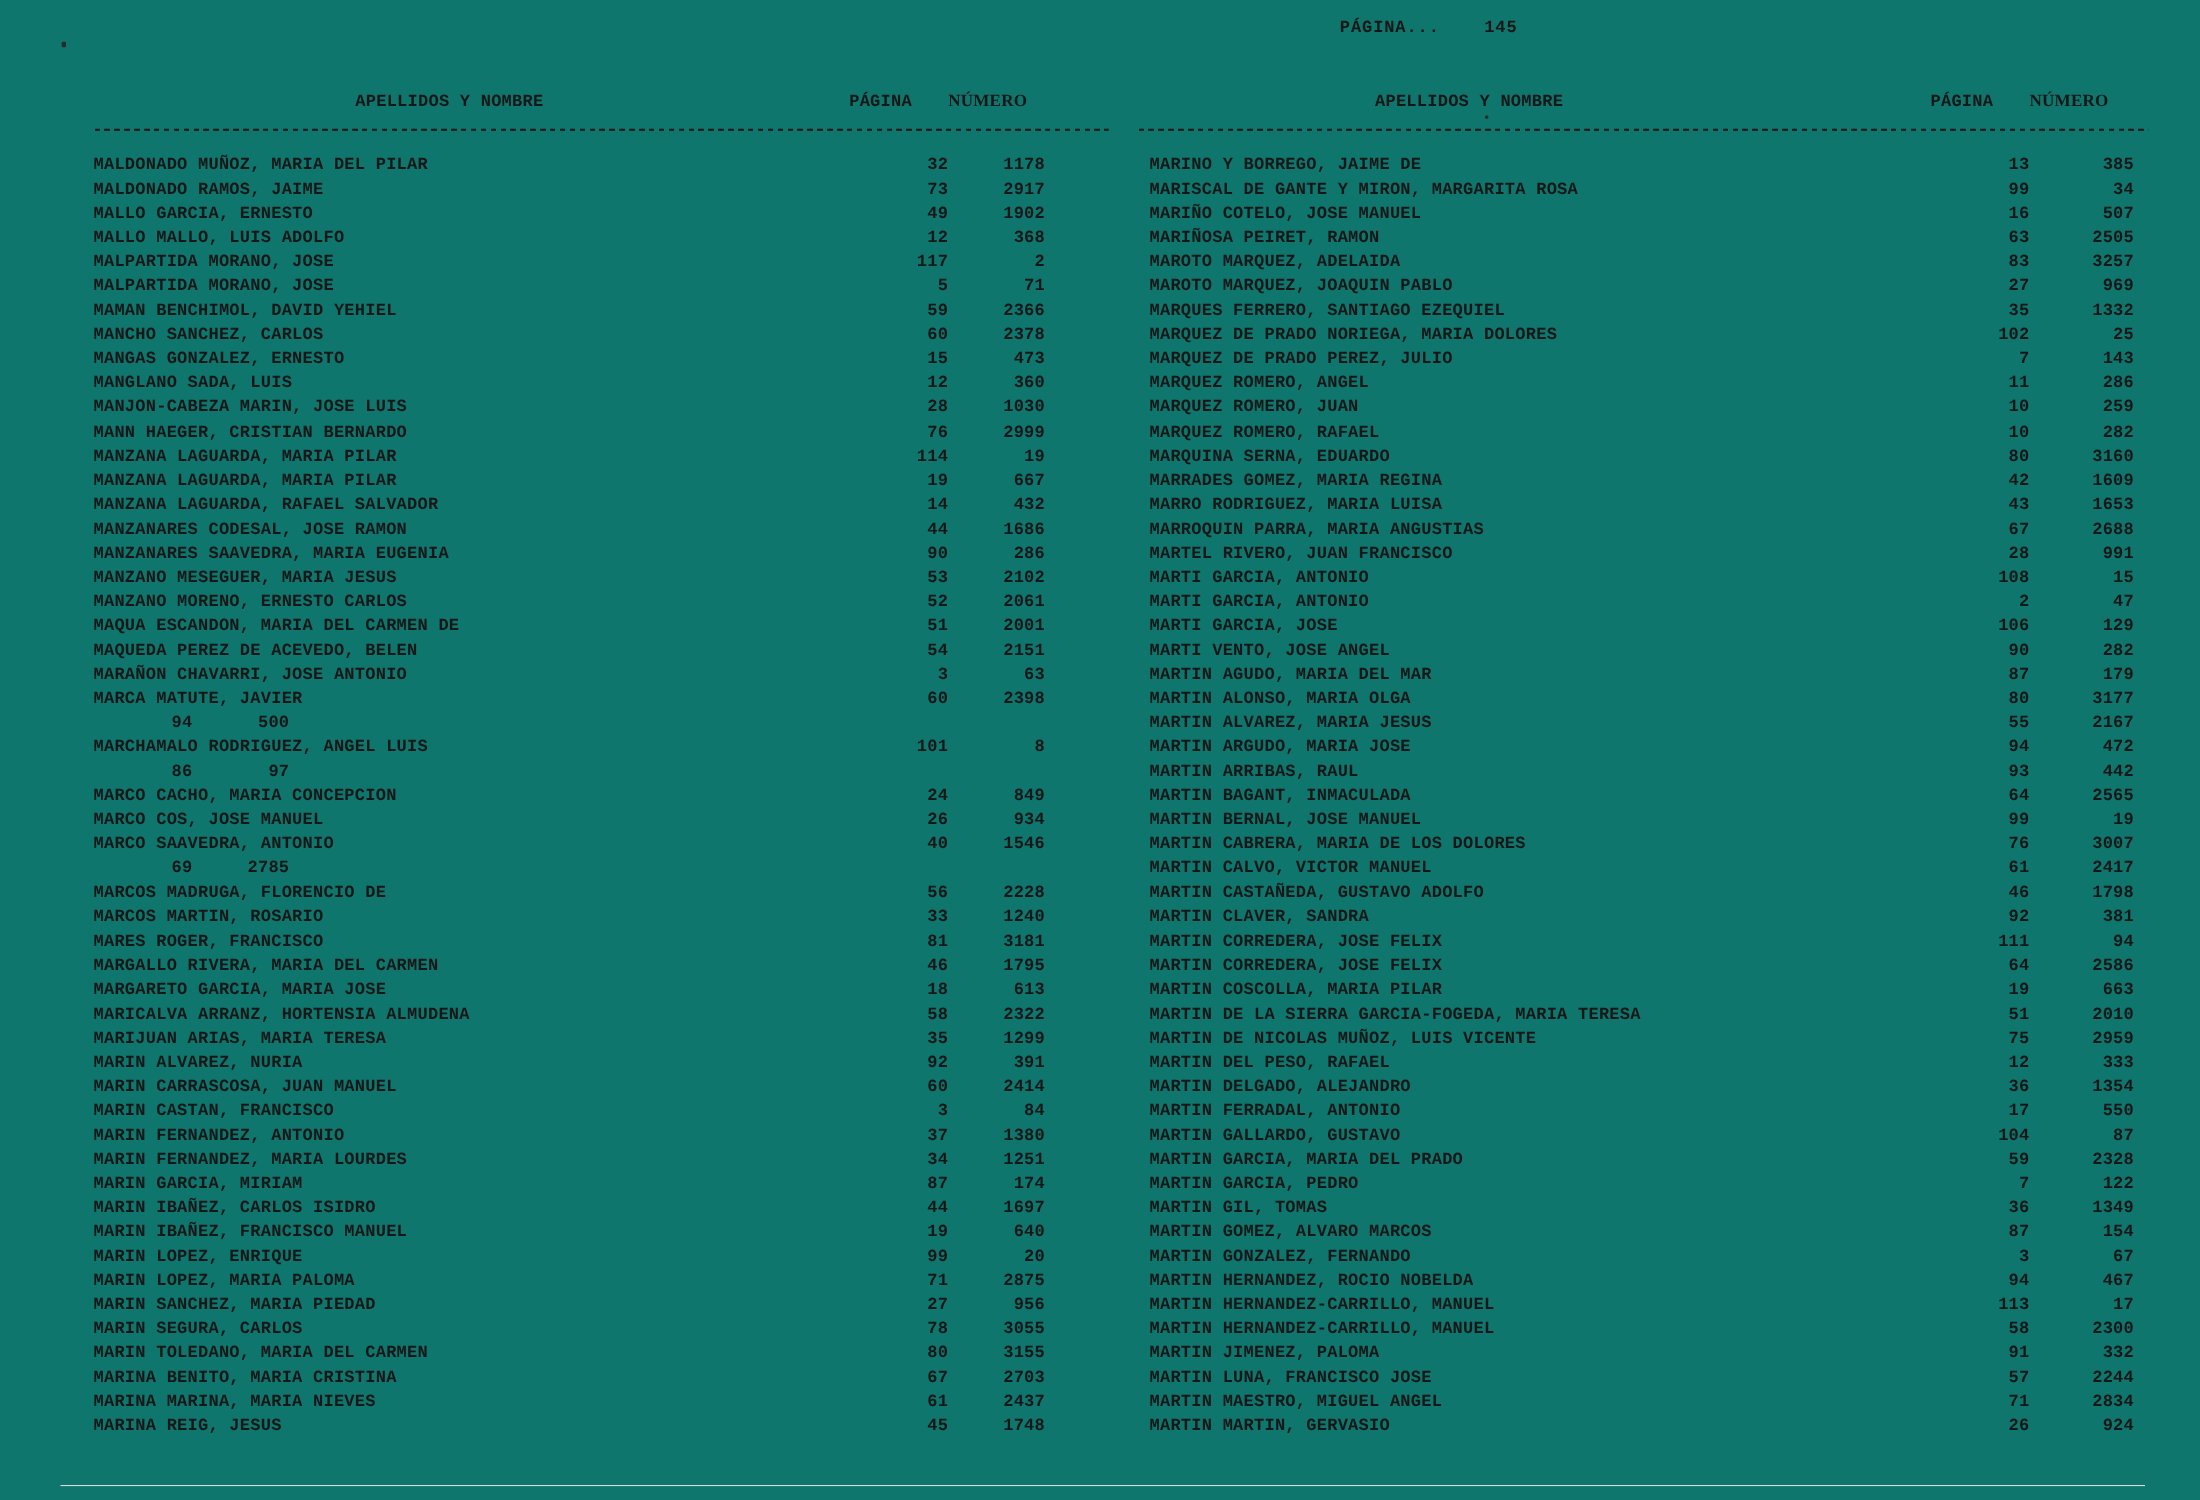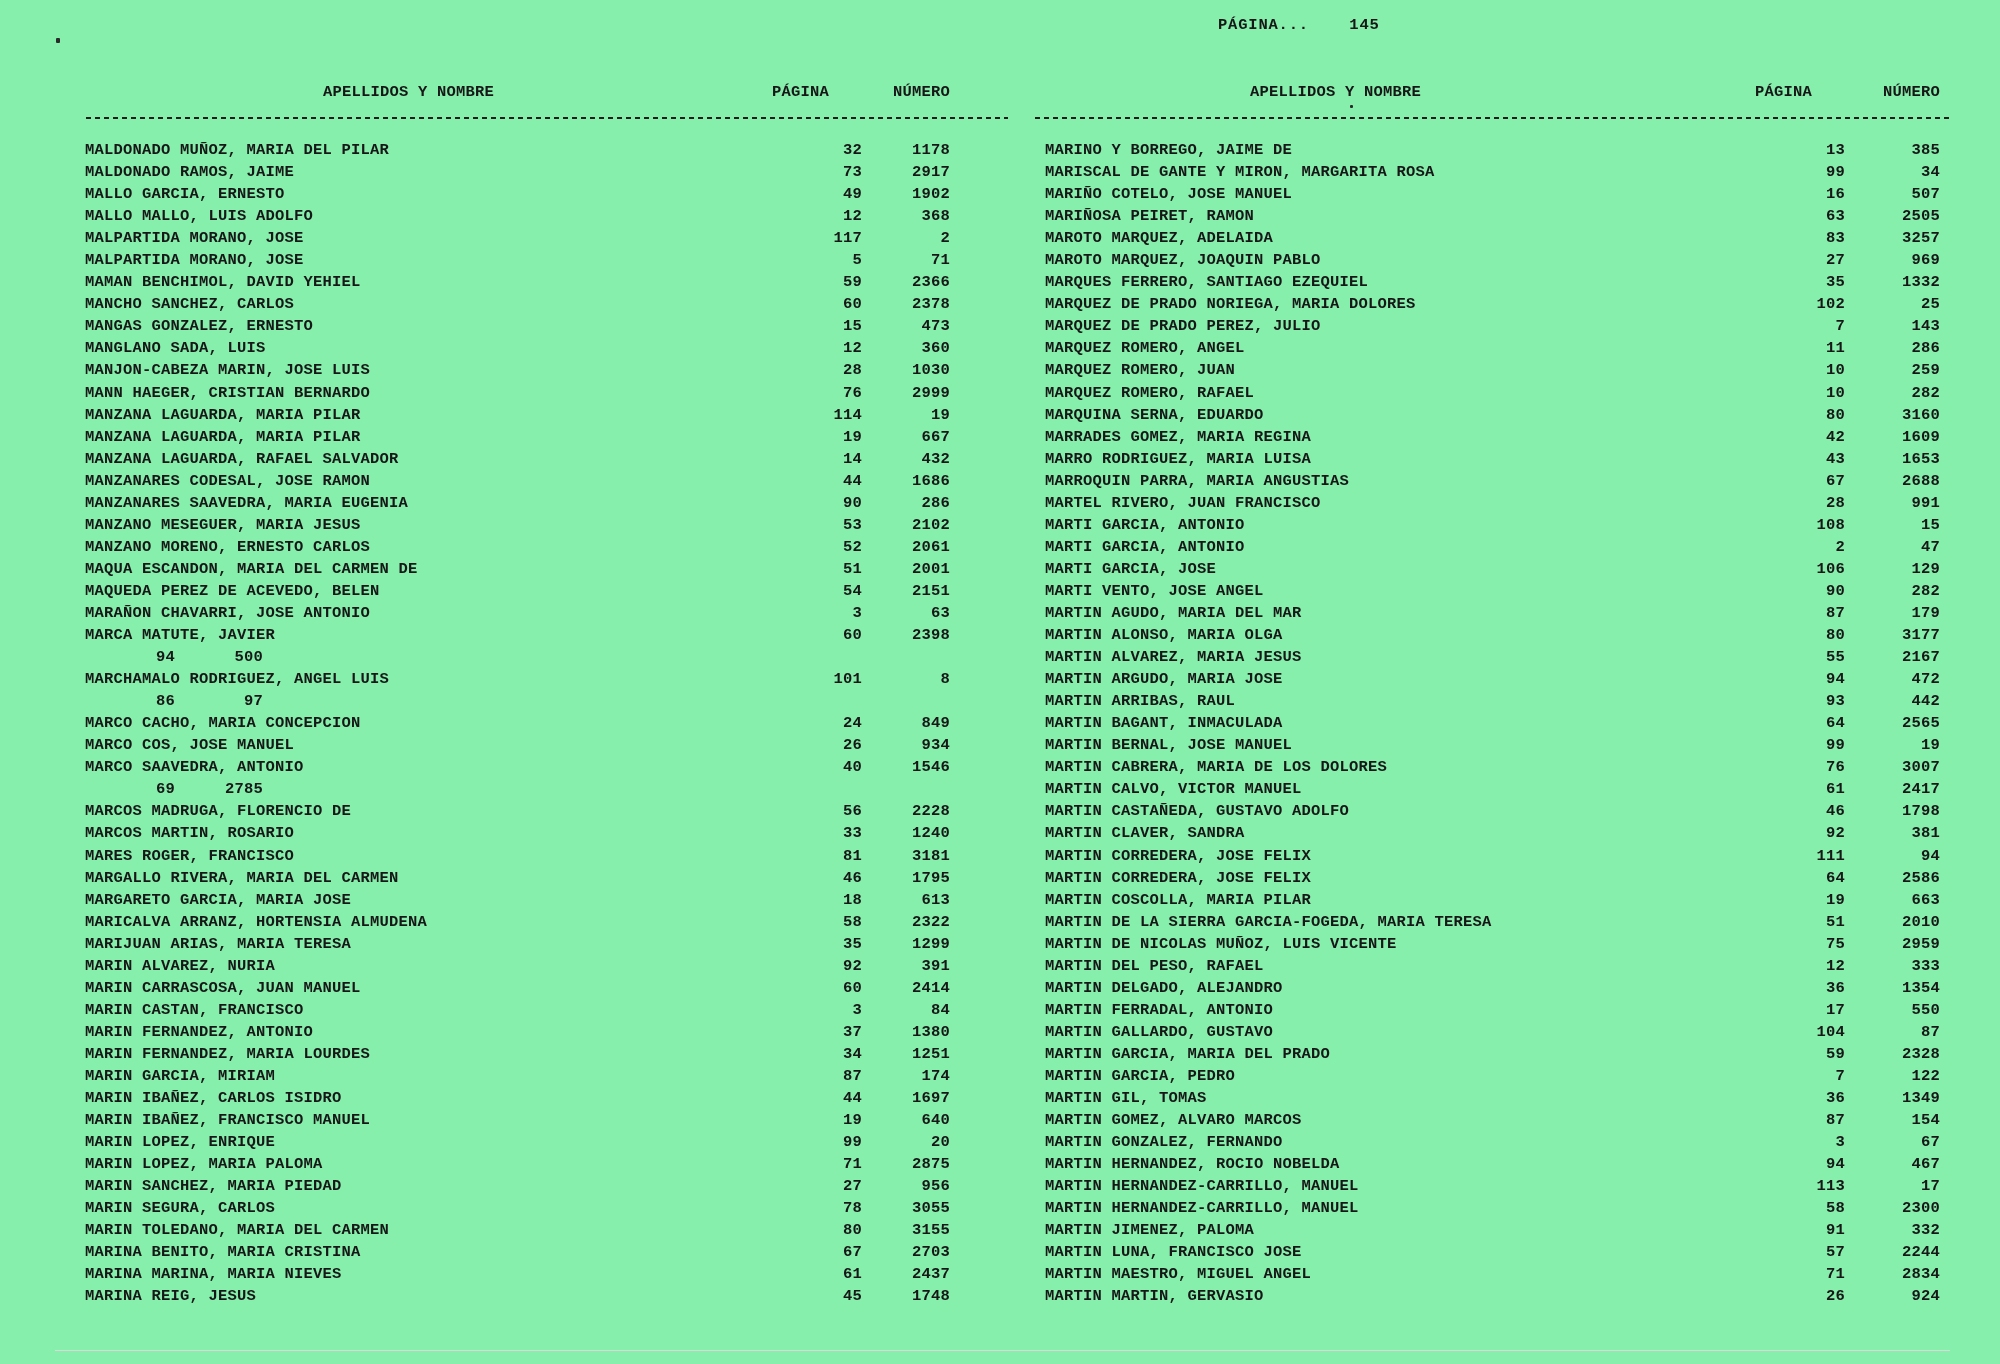--- a/index.html
+++ b/index.html
@@ -1,20 +1,20 @@
 <!DOCTYPE html>
 <html><head>
 <meta charset="utf-8">
 <style>
   html,body{margin:0;padding:0;background:#ffffff;}
   .page{
     position:relative;
     width:2000px;
     height:1364px;
-    background:#86efac;
+    background:#0f766e;
     overflow:hidden;
     font-family:"Liberation Mono","DejaVu Sans Mono",monospace;
     font-weight:700;
     font-size:15.5px;
     letter-spacing:0.2px;
     color:#171717;
   }
   .top-label{
     position:absolute;
     left:1218px; top:16px;
@@ -24,21 +24,21 @@
   .hdr-row{
     position:absolute; top:83px;
     display:flex;
   }
   .hdr-row.left{ left:85px; width:865px; }
   .hdr-row.right{ left:1045px; width:895px; }
   .hdr-name{ flex:1; white-space:nowrap; }
   .hdr-row.left  .hdr-name{ text-indent:238px; }
   .hdr-row.right .hdr-name{ text-indent:205px; }
   .hdr-page{ width:90px; }
-  .hdr-num{ width:88px; text-align:right; }
+  .hdr-num{ width:88px; text-align:left;font-family:Liberation Serif, serif; }
   .hdr-row.right .hdr-num{ width:95px; }
   .dash{
     position:absolute; top:117px; height:2px;
     background:repeating-linear-gradient(to right,#1d1d1d 0 5px,transparent 5px 9px);
   }
   .dash.left{ left:86px; width:922px; }
   .dash.right{ left:1035px; width:918px; }
   .rows{
     position:absolute; top:139px;
   }

